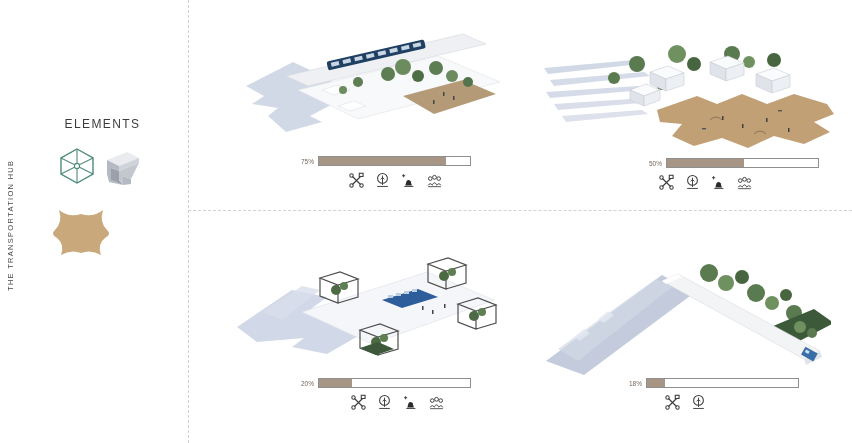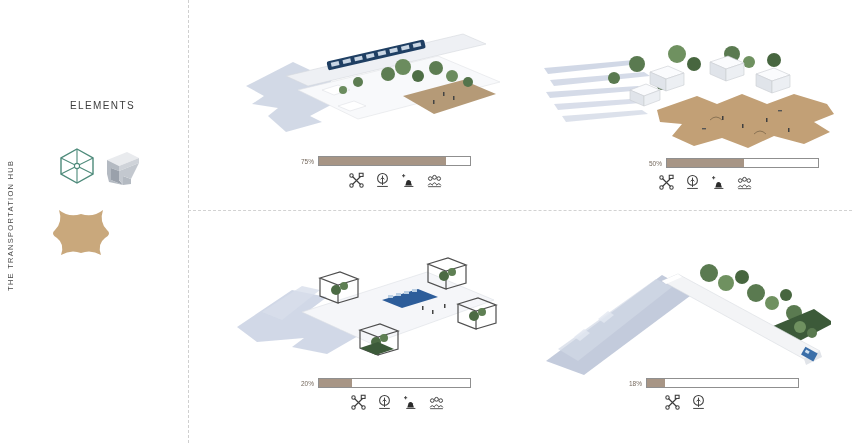--- a/index.html
+++ b/index.html
@@ -8,22 +8,22 @@
     font-family:"Liberation Sans",sans-serif;overflow:hidden;
   }
   
   .side-title{
     position:absolute;left:2px;top:140px;height:170px;width:16px;
     writing-mode:vertical-rl;transform:rotate(180deg);
     font-size:7.5px;letter-spacing:1.3px;color:#4a4a4a;
     display:flex;align-items:center;justify-content:center;white-space:nowrap;
   }
   .elements-label{
-    position:absolute;left:55px;top:100px;width:95px;text-align:center;
-    font-size:10px;letter-spacing:1.4px;color:#3c3c3c;
+    position:absolute;left:55px;top:117px;width:95px;text-align:center;
+    font-size:12px;letter-spacing:1.4px;color:#3c3c3c;
   }
   .element-cube{position:absolute;left:57px;top:146px;}
   .element-plate{position:absolute;left:97px;top:150px;}
   .element-blob{position:absolute;left:50px;top:208px;}
   
   .divider-v{position:absolute;left:188px;top:0;width:0;height:443px;border-left:1px dashed #cfcfcf;}
   .divider-h{position:absolute;left:188px;top:210px;width:664px;height:0;border-top:1px dashed #d2d2d2;}
   
   .card{position:absolute;}
   .card-tl{left:188px;top:0;width:332px;height:210px;}

